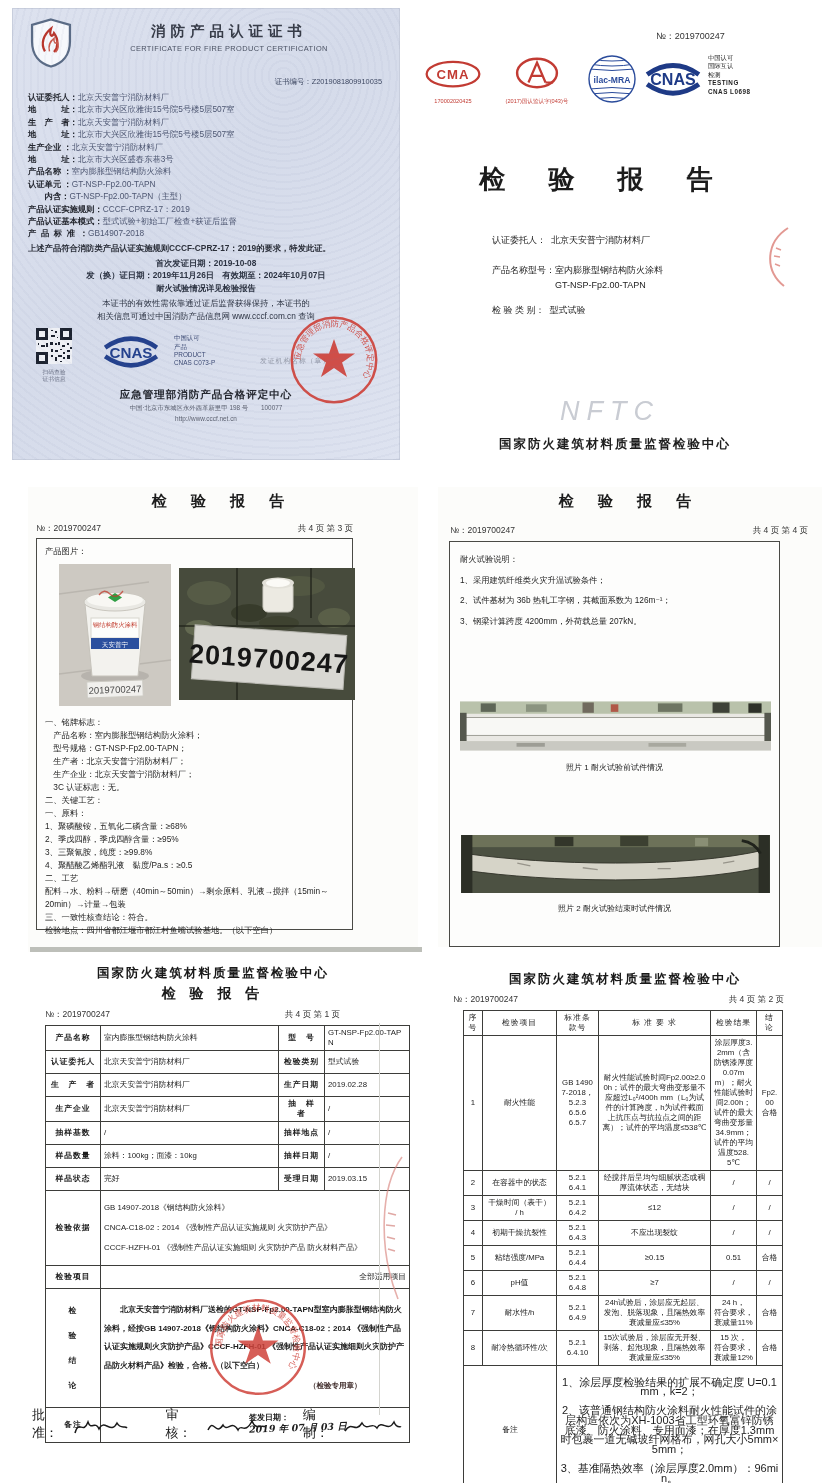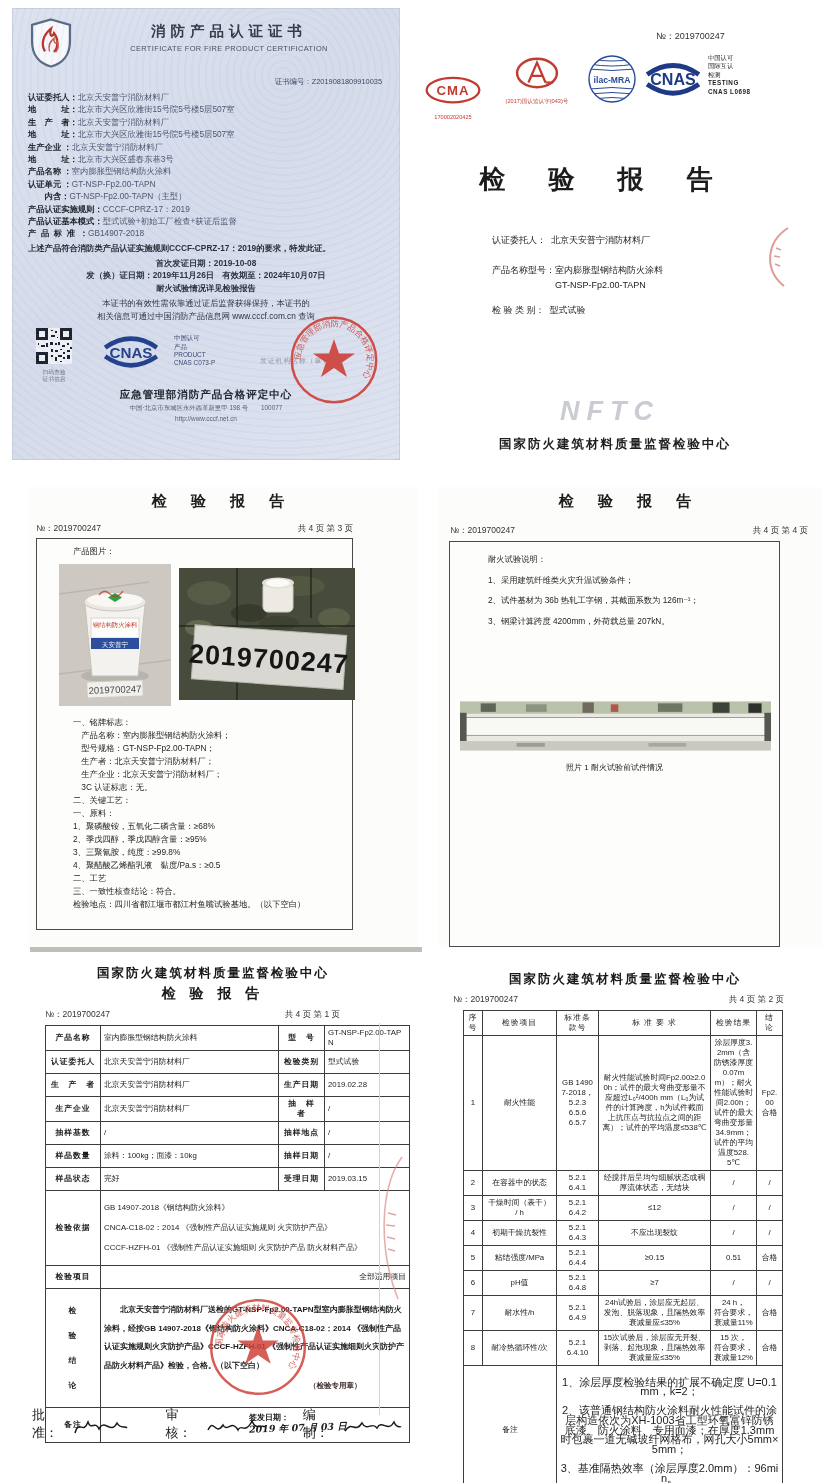--- a/index.html
+++ b/index.html
@@ -41,34 +41,34 @@
   .logo-code{font-size:5.6px;color:#c23b33;margin-top:2px;}
   .cnas-side{position:absolute;left:286px;top:0;font-size:6.3px;line-height:8.4px;color:#222;}
   .cnas-side .tb{font-weight:bold;letter-spacing:.5px;}
   .cover-title{position:absolute;left:0;top:158px;width:370px;text-align:center;
        font-size:26px;font-weight:bold;letter-spacing:18px;color:#1c1c1c;}
   .cover-fields{position:absolute;left:72px;top:230px;font-size:9px;color:#222;}
   .cover-field{margin-bottom:14px;display:flex;}
   .cover-field .flabel{color:#222;font-weight:normal;white-space:pre;}
   .cover-field .v2{margin-top:3px;}
   .watermark{position:absolute;left:0;top:392px;width:380px;text-align:center;
-       font-size:27px;font-weight:bold;font-style:italic;letter-spacing:7px;color:#c9ccd3;}
+       font-size:27px;font-weight:normal;font-style:italic;letter-spacing:7px;color:#c9ccd3;}
   .cover-org{position:absolute;left:0;top:432px;width:390px;text-align:center;
        font-size:12.5px;font-weight:bold;letter-spacing:2px;color:#1e1e1e;}
   .edge-stamp{position:absolute;right:32px;top:222px;opacity:.75;}
   
   #page3{left:28px;top:487px;width:390px;height:465px;}
   #page4{left:438px;top:487px;width:384px;height:460px;}
   .rpt-title{text-align:center;font-size:15px;font-weight:bold;letter-spacing:10px;color:#1c1c1c;padding-top:5px;}
   .no-line{display:flex;justify-content:space-between;font-size:8.5px;color:#333;margin-top:12px;}
   .content-box{border:1.3px solid #4a4a46;background:#fdfdfc;position:relative;}
   #page3 .no-line{margin:12px 10px 0 8px;width:317px;box-sizing:border-box;}
   #page3 .content-box{margin:3px 0 0 8px;width:317px;height:392px;padding:6px 8px;box-sizing:border-box;}
   .photos{position:relative;height:158px;}
-  .doc-line{font-size:8.3px;line-height:13px;color:#1e1e1e;white-space:pre-wrap;margin-left:28px;}
+  .doc-line{font-size:8.3px;line-height:13px;color:#1e1e1e;white-space:pre-wrap;}
   #page4 .no-line{margin:14px 14px 0 12px;}
   #page4 .content-box{margin:4px 0 0 11px;width:331px;height:406px;padding:10px 10px;box-sizing:border-box;}
   #page4 .doc-line{line-height:14px;margin-bottom:6.5px;}
   .beam-cap{text-align:center;font-size:8px;color:#222;margin-top:6px;}
   .shadow-strip{position:absolute;background:#bdbfb9;}
   
   #page5{left:12px;top:963px;width:402px;height:505px;background:#fff;}
   #page6{left:428px;top:963px;width:394px;height:512px;background:#fff;}
   .org-line{text-align:center;font-size:12.5px;font-weight:bold;letter-spacing:2px;color:#191919;}
   .sum-title{text-align:center;font-size:14px;font-weight:bold;letter-spacing:5px;color:#191919;margin-top:3px;}
@@ -212,21 +212,21 @@
     </span>
   </div>
   <div class="issuer">应急管理部消防产品合格评定中心</div>
   <div class="issuer-addr">中国·北京市东城区永外西革新里甲 198 号　　100077</div>
   <div class="issuer-url">http://www.cccf.net.cn</div>
 </div>
 
 <div class="page" id="cover">
   <div class="cover-no">№：2019700247</div>
   <div class="logo-row">
-    <div class="logo" style="left:0;top:22px;width:62px;">
+    <div class="logo" style="left:0;top:6px;width:62px;">
       <span>
         <svg width="58" height="32" viewBox="0 0 60 34">
           <ellipse cx="30" cy="15" rx="28" ry="13" fill="none" stroke="#c23b33" stroke-width="2.4"></ellipse>
           <text class="svg-text" x="30" y="20" font-size="14" font-weight="bold" fill="#c23b33" text-anchor="middle" letter-spacing="1">CMA</text>
         </svg>
       </span>
       <div class="logo-code">170002020425</div>
     </div>
     <div class="logo" style="left:82px;top:2px;width:66px;">
       <span>
@@ -373,20 +373,21 @@
         <div class="doc-line">　生产者：北京天安普宁消防材料厂；</div>
         <div class="doc-line">　生产企业：北京天安普宁消防材料厂；</div>
         <div class="doc-line">　3C 认证标志：无。</div>
         <div class="doc-line">二、关键工艺：</div>
         <div class="doc-line">一、原料：</div>
         <div class="doc-line">1、聚磷酸铵，五氧化二磷含量：≥68%</div>
         <div class="doc-line">2、季戊四醇，季戊四醇含量：≥95%</div>
         <div class="doc-line">3、三聚氰胺，纯度：≥99.8%</div>
         <div class="doc-line">4、聚醋酸乙烯酯乳液　黏度/Pa.s：≥0.5</div>
         <div class="doc-line">二、工艺</div>
+        <div class="doc-line">配料→水、粉料→研磨（40min～50min）→剩余原料、乳液→搅拌（15min～20min）→计量→包装</div>
         <div class="doc-line">三、一致性核查结论：符合。</div>
         <div class="doc-line">检验地点：四川省都江堰市都江村鱼嘴试验基地。（以下空白）</div>
       </div>
   </div>
   <div class="shadow-strip" style="left:2px;top:460px;width:392px;height:5px;"></div>
 </div>
 
 <div class="page off" id="page4">
   <div class="rpt-title">检 验 报 告</div>
   <div class="no-line">
@@ -415,20 +416,37 @@
           <rect x="306" y="2" width="14" height="10" fill="#2e3129"></rect>
           <rect x="4" y="17" width="322" height="19" fill="#f8f8f5" stroke="#9a9a92" stroke-width="1"></rect>
           <rect x="0" y="12" width="7" height="30" fill="#55584e"></rect>
             <rect x="323" y="12" width="7" height="30" fill="#55584e"></rect>
           <rect y="42" width="330" height="10" fill="#c9c9c2"></rect>
           <rect x="60" y="44" width="30" height="4" fill="#9d9d95"></rect>
             <rect x="200" y="44" width="40" height="4" fill="#a8a89f"></rect>
         </svg>
       </span>
       <div class="beam-cap">照片 1  耐火试验前试件情况</div>
+    </div>
+    <div style="margin-top:62px;">
+      <span>
+        <svg width="311" height="58" viewBox="0 0 330 62">
+          <rect width="330" height="62" fill="#4c5142"></rect>
+          <rect y="0" width="330" height="13" fill="#6d7259"></rect>
+          <rect x="100" y="2" width="20" height="10" fill="#33362a"></rect>
+            <rect x="170" y="1" width="30" height="11" fill="#3c4031"></rect>
+          <rect x="250" y="3" width="14" height="9" fill="#8a8f75"></rect>
+          <path d="M6 20 C90 32 240 36 324 16 L324 34 C240 54 90 50 6 38 Z" fill="#d6d4c8" stroke="#33352b" stroke-width="1"></path>
+          <path d="M60 30 l14 3 M130 35 l16 2 M210 36 l14 0 M280 30 l12 -2" stroke="#97948a" stroke-width="1.4"></path>
+          <rect x="0" y="0" width="12" height="62" fill="#2c2f26"></rect>
+            <rect x="318" y="0" width="12" height="62" fill="#2c2f26"></rect>
+          <path d="M300 6 q14 2 20 14" stroke="#20231c" stroke-width="3" fill="none"></path>
+        </svg>
+      </span>
+      <div class="beam-cap">照片 2  耐火试验结束时试件情况</div>
     </div>
   </div>
 </div>
 
 <div class="page" id="page5">
   <div class="org-line" style="margin-top:2px;">国家防火建筑材料质量监督检验中心</div>
   <div class="sum-title">检 验 报 告</div>
   <div class="no-line">
     <span>№：2019700247</span>
     <span>共 4 页 第 1 页</span>

